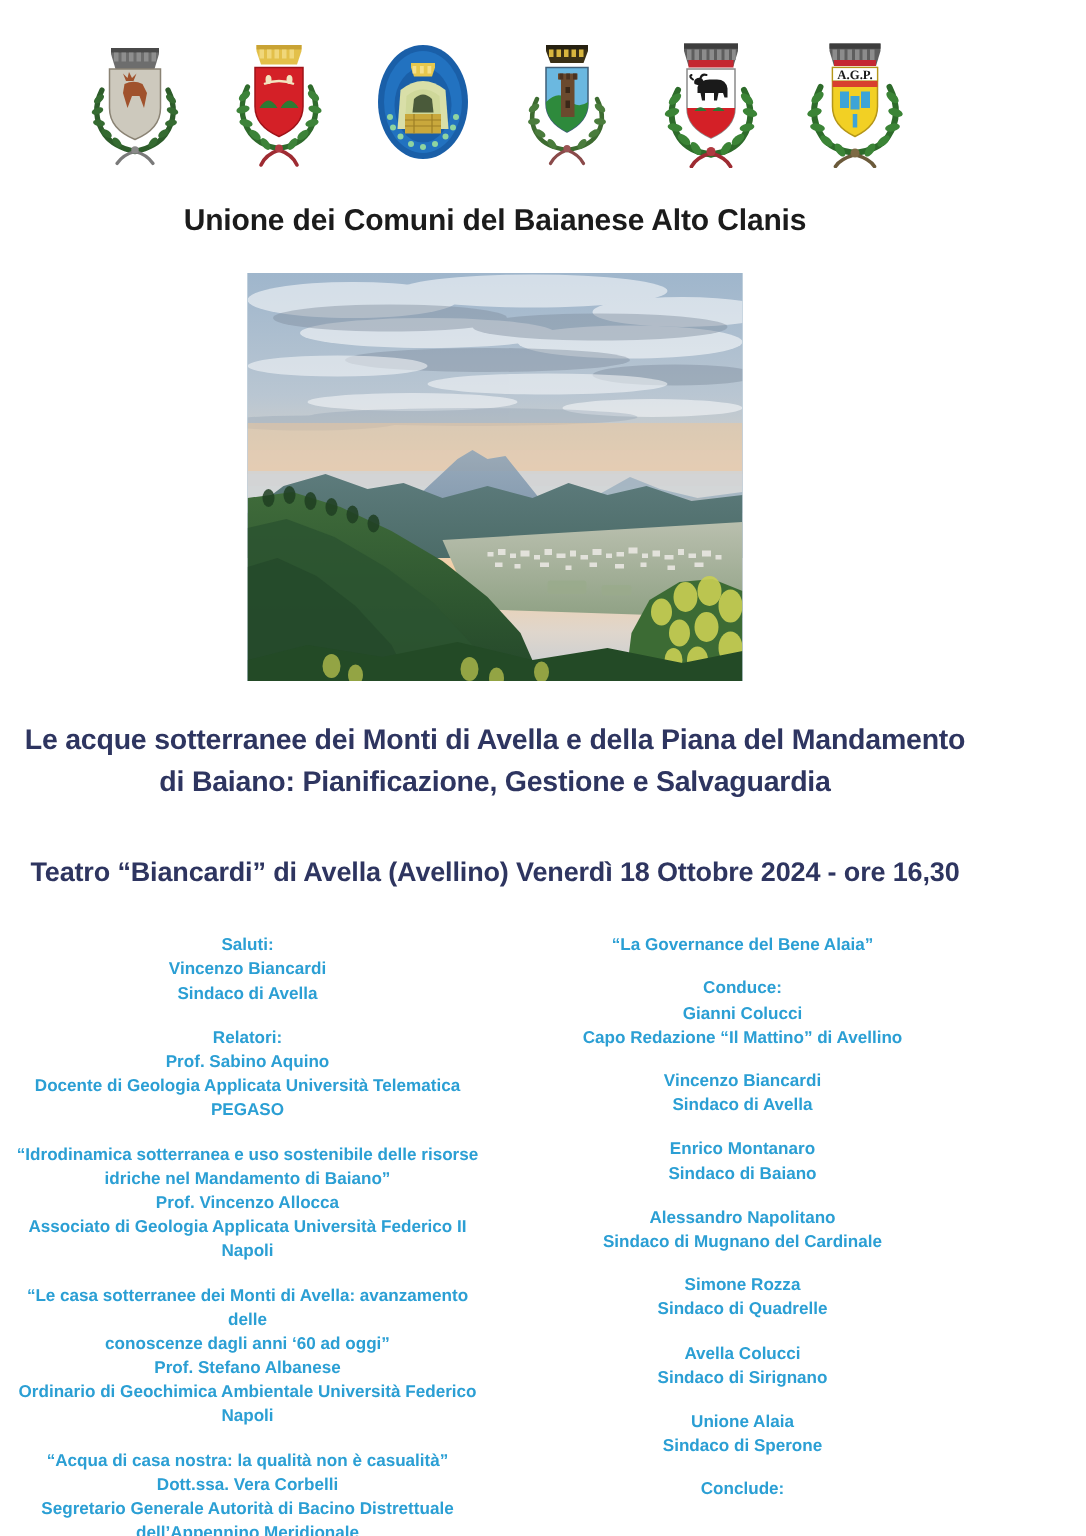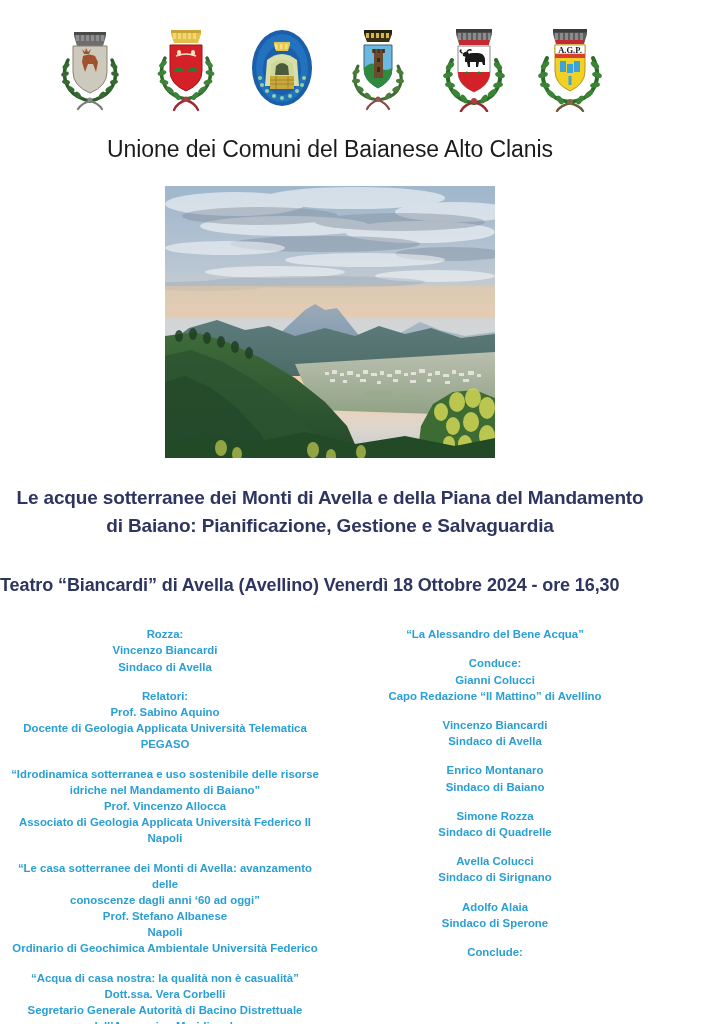--- a/index.html
+++ b/index.html
@@ -32,22 +32,22 @@
     position: relative;
     width: 84px;
     height: 96px;
     flex: 0 0 auto;
   }
   .crest svg { display: block; width: 100%; height: 100%; }
 
   
   .union-title {
     text-align: center;
-    font-size: 23px;
-    font-weight: normal;
+    font-size: 20px;
+    font-weight: bold;
     color: #1b1b1b;
     letter-spacing: -0.1px;
     margin-top: 24px;
   }
 
   
   .photo-wrap {
     display: flex;
     justify-content: center;
     margin-top: 23px;
@@ -68,21 +68,21 @@
     font-size: 19px;
     font-weight: bold;
     line-height: 1.47;
     margin-top: 26px;
     padding: 0 8px;
     letter-spacing: -0.15px;
   }
 
   
   .venue {
-    text-align: left;
+    text-align: center;
     color: #2e3560;
     font-size: 18px;
     font-weight: bold;
     line-height: 1.47;
     margin-top: 32px;
     letter-spacing: -0.1px;
   }
 
   
   .program {
@@ -494,76 +494,80 @@
   </div>
 
   <div class="venue">
     <span class="line">Teatro “Biancardi” di Avella (Avellino)</span>
     <span class="line">Venerdì 18 Ottobre 2024 - ore 16,30</span>
   </div>
 
   <div class="program">
     <div class="col col-left">
         <div class="block">
-          <span class="line">Rozza:</span>
+          <span class="line">Saluti:</span>
           <span class="line">Vincenzo Biancardi</span>
           <span class="line">Sindaco di Avella</span>
         </div>
         <div class="block">
           <span class="line">Relatori:</span>
           <span class="line">Prof. Sabino Aquino</span>
           <span class="line">Docente di Geologia Applicata Università Telematica PEGASO</span>
         </div>
         <div class="block">
           <span class="line">“Idrodinamica sotterranea e uso sostenibile delle risorse</span>
           <span class="line">idriche nel Mandamento di Baiano”</span>
           <span class="line">Prof. Vincenzo Allocca</span>
           <span class="line">Associato di Geologia Applicata Università Federico II Napoli</span>
         </div>
         <div class="block">
           <span class="line">“Le casa sotterranee dei Monti di Avella: avanzamento delle</span>
           <span class="line">conoscenze dagli anni ‘60 ad oggi”</span>
           <span class="line">Prof. Stefano Albanese</span>
+          <span class="line">Ordinario di Geochimica Ambientale Università Federico</span>
           <span class="line">Napoli</span>
-          <span class="line">Ordinario di Geochimica Ambientale Università Federico</span>
         </div>
         <div class="block">
           <span class="line">“Acqua di casa nostra: la qualità non è casualità”</span>
           <span class="line">Dott.ssa. Vera Corbelli</span>
           <span class="line">Segretario Generale Autorità di Bacino Distrettuale</span>
           <span class="line">dell’Appennino Meridionale</span>
         </div>
       </div>
     <div class="col col-right">
         <div class="block">
-          <span class="line">“La Alessandro del Bene Acqua”</span>
+          <span class="line">“La Governance del Bene Alaia”</span>
         </div>
         <div class="block">
           <span class="line">Conduce:</span>
           <span class="line">Gianni Colucci</span>
           <span class="line">Capo Redazione “Il Mattino” di Avellino</span>
         </div>
         <div class="block">
           <span class="line">Vincenzo Biancardi</span>
           <span class="line">Sindaco di Avella</span>
         </div>
         <div class="block">
           <span class="line">Enrico Montanaro</span>
           <span class="line">Sindaco di Baiano</span>
         </div>
         <div class="block">
+          <span class="line">Alessandro Napolitano</span>
+          <span class="line">Sindaco di Mugnano del Cardinale</span>
+        </div>
+        <div class="block">
           <span class="line">Simone Rozza</span>
           <span class="line">Sindaco di Quadrelle</span>
         </div>
         <div class="block">
           <span class="line">Avella Colucci</span>
           <span class="line">Sindaco di Sirignano</span>
         </div>
         <div class="block">
-          <span class="line">Adolfo Alaia</span>
+          <span class="line">Unione Alaia</span>
           <span class="line">Sindaco di Sperone</span>
         </div>
         <div class="block">
           <span class="line">Conclude:</span>
         </div>
       </div>
   </div>
 
 </div>
 

